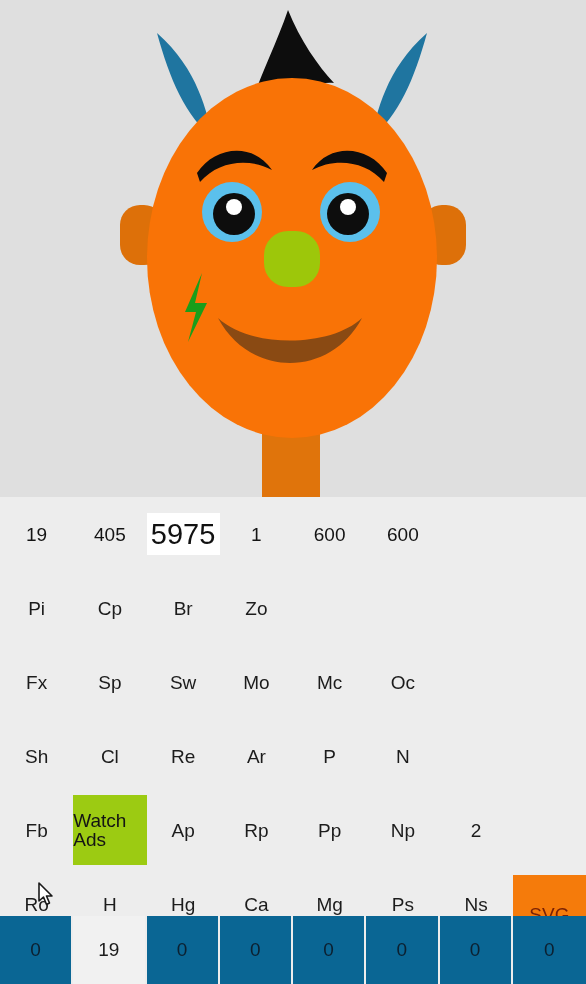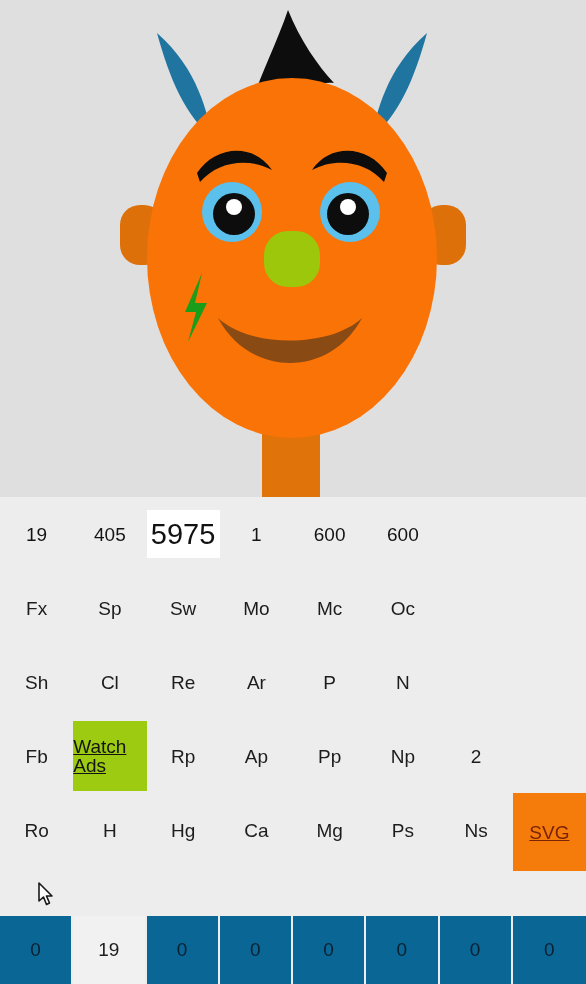--- a/index.html
+++ b/index.html
@@ -68,21 +68,21 @@
   .cell.empty { }
 
   
   #value-row .cell {
     font-size: 19px;
     color: #141414;
   }
   .value-field {
     background: #ffffff;
     width: 100%;
-    height: 48px;
+    height: 42px;
     display: flex;
     align-items: center;
     justify-content: center;
     font-size: 29px;
     color: #111111;
     box-sizing: border-box;
   }
 
   
   .btn-fill {
@@ -91,26 +91,25 @@
     top: 2px;
     width: 100%;
     height: 70px;
     background: #9ccb12;
     display: flex;
     align-items: center;
     justify-content: center;
     font-size: 19px;
     color: #141414;
     box-sizing: border-box;
-    text-decoration: underline;
   }
   .btn-fill.orange {
     background: #f57b0b;
     color: #7a2205;
-    top: 0px;
+    top: 8px;
     height: 78px;
   }
 
   
   #status-bar {
     position: absolute;
     left: 0;
     top: 916px;
     width: 586px;
     height: 68px;
@@ -207,20 +206,38 @@
           <span>600</span>
         </div>
       <div class="cell">
           <span>600</span>
         </div>
       <div class="cell empty">
           <span></span>
         </div>
     </div>
 
+    <div class="grid-row">
+      <div class="cell">
+          <span>Pi</span>
+        </div>
+      <div class="cell">
+          <span>Cp</span>
+        </div>
+      <div class="cell">
+          <span>Br</span>
+        </div>
+      <div class="cell">
+          <span>Zo</span>
+        </div>
+      <div class="cell empty"></div>
+      <div class="cell empty"></div>
+      <div class="cell empty"></div>
+      <div class="cell empty"></div>
+    </div>
 
     <div class="grid-row">
       <div class="cell">
           <span>Fx</span>
         </div>
       <div class="cell">
           <span>Sp</span>
         </div>
       <div class="cell">
           <span>Sw</span>
@@ -260,24 +277,24 @@
     <div class="grid-row">
       <div class="cell">
           <span>Fb</span>
         </div>
       <div class="cell">
         <div class="btn-fill">
             <span>Watch Ads</span>
           </div>
       </div>
       <div class="cell">
+          <span>Ap</span>
+        </div>
+      <div class="cell">
           <span>Rp</span>
-        </div>
-      <div class="cell">
-          <span>Ap</span>
         </div>
       <div class="cell">
           <span>Pp</span>
         </div>
       <div class="cell">
           <span>Np</span>
         </div>
       <div class="cell">
           <span>2</span>
         </div>

